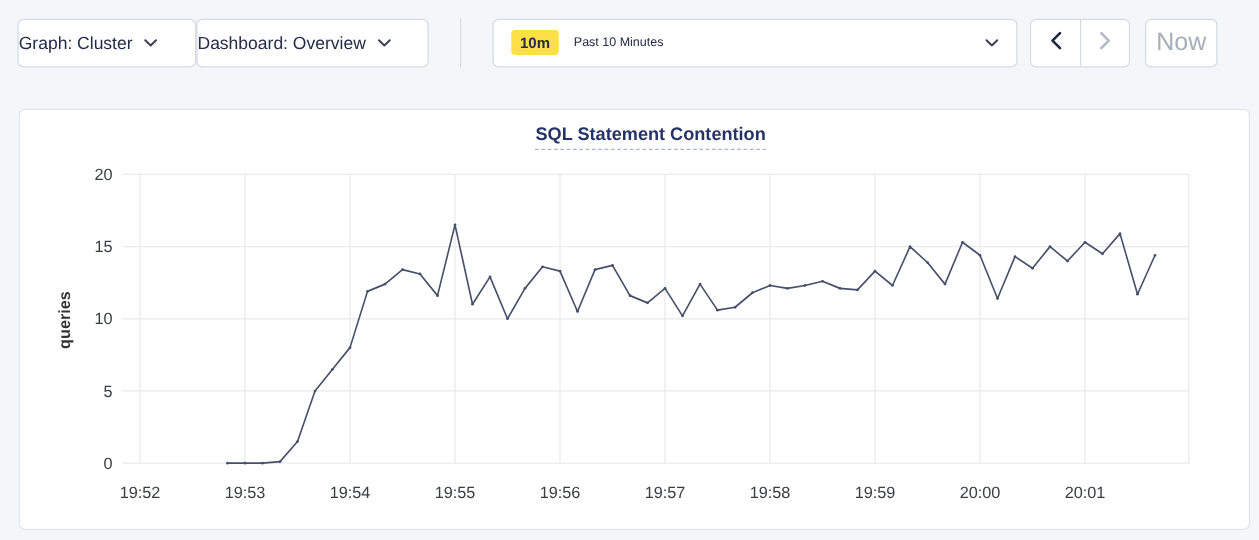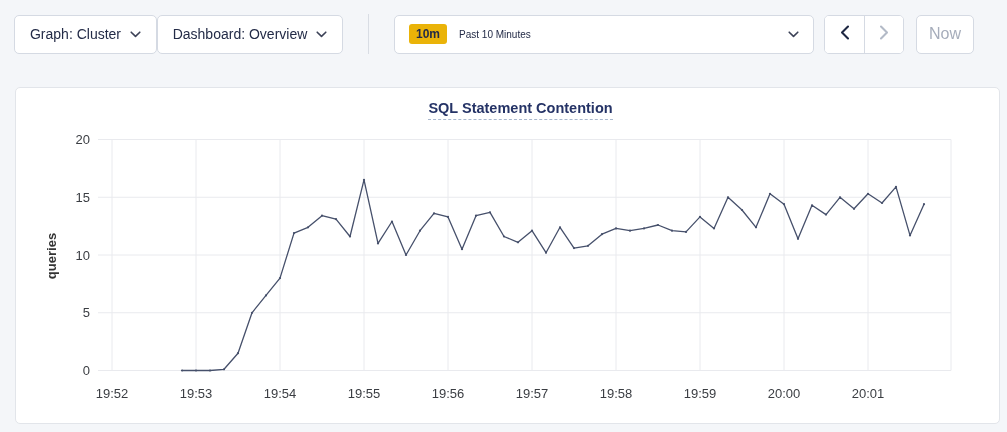--- a/index.html
+++ b/index.html
@@ -10,42 +10,42 @@
     color:#232b47;
     overflow:hidden;
   }
   
   .toolbar { display:flex; align-items:center; padding:14px 11px 0 14px; }
   .ctl {
     height:39px; background:#fff; border:1px solid #d5dae3; border-radius:5px;
     display:flex; align-items:center; font-size:14px; color:#232b47;
     font-family:"Liberation Sans", sans-serif; cursor:pointer;
   }
-  .dropdown { justify-content:center; gap:9px; }
+  .dropdown { gap:9px; }
   .dd-graph { width:143px; }
   .dd-dashboard { width:186px; }
   .chev { color:#3c4257; display:inline-flex; }
   .vdivider { width:1px; height:40px; background:#d9dde4; margin:0 25px; }
   .timepicker { width:420px; padding:0 14px; gap:12px; }
   .timepicker .spacer { flex:1; }
   .badge {
-    background:#eab308; color:#232b47; font-size:12px; font-weight:700;
+    background:#fde047; color:#232b47; font-size:12px; font-weight:700;
     padding:3px 7px; border-radius:3px; line-height:1.2;
   }
   .tp-label { font-size:10px; }
   .pager { margin-left:10px; padding:0; overflow:hidden; }
   .pager .pg-btn {
     width:39px; height:37px; display:flex; align-items:center; justify-content:center;
     background:#fff; border:none; cursor:pointer; color:#1d2742;
   }
   .pager .pg-btn + .pg-btn { border-left:1px solid #d5dae3; }
   .pg-btn.disabled { color:#b3bac7; cursor:default; }
   .now-btn {
     margin-left:12px; width:58px; justify-content:center;
-    color:#a6adbb; font-size:16px; cursor:default;
+    color:#a6adbb; font-size:20px; cursor:default;
   }
   
   .panel {
     position:relative; margin:33px 0 0 15px; width:985px; height:337px;
     background:#fff; border:1px solid #e2e5ea; border-radius:5px;
   }
   .title-row { position:absolute; top:11px; left:13px; width:100%; text-align:center; }
   .chart-title {
     display:inline-block; font-size:14.5px; font-weight:700; color:#253366;
     border-bottom:1px dashed #a9b8ce; padding-bottom:3px; cursor:pointer;

